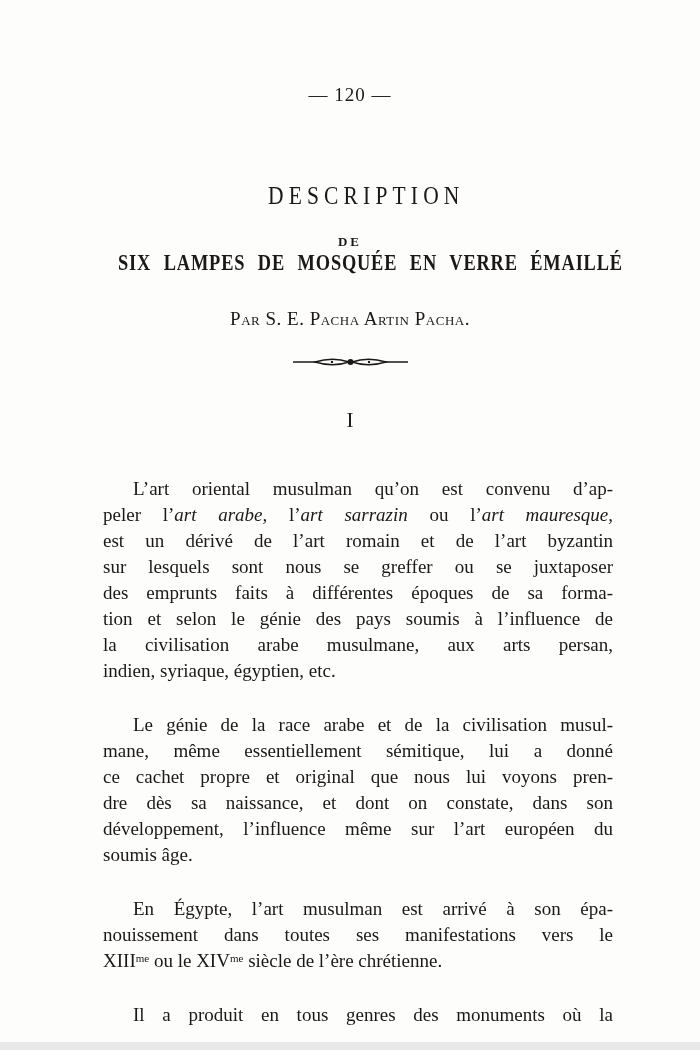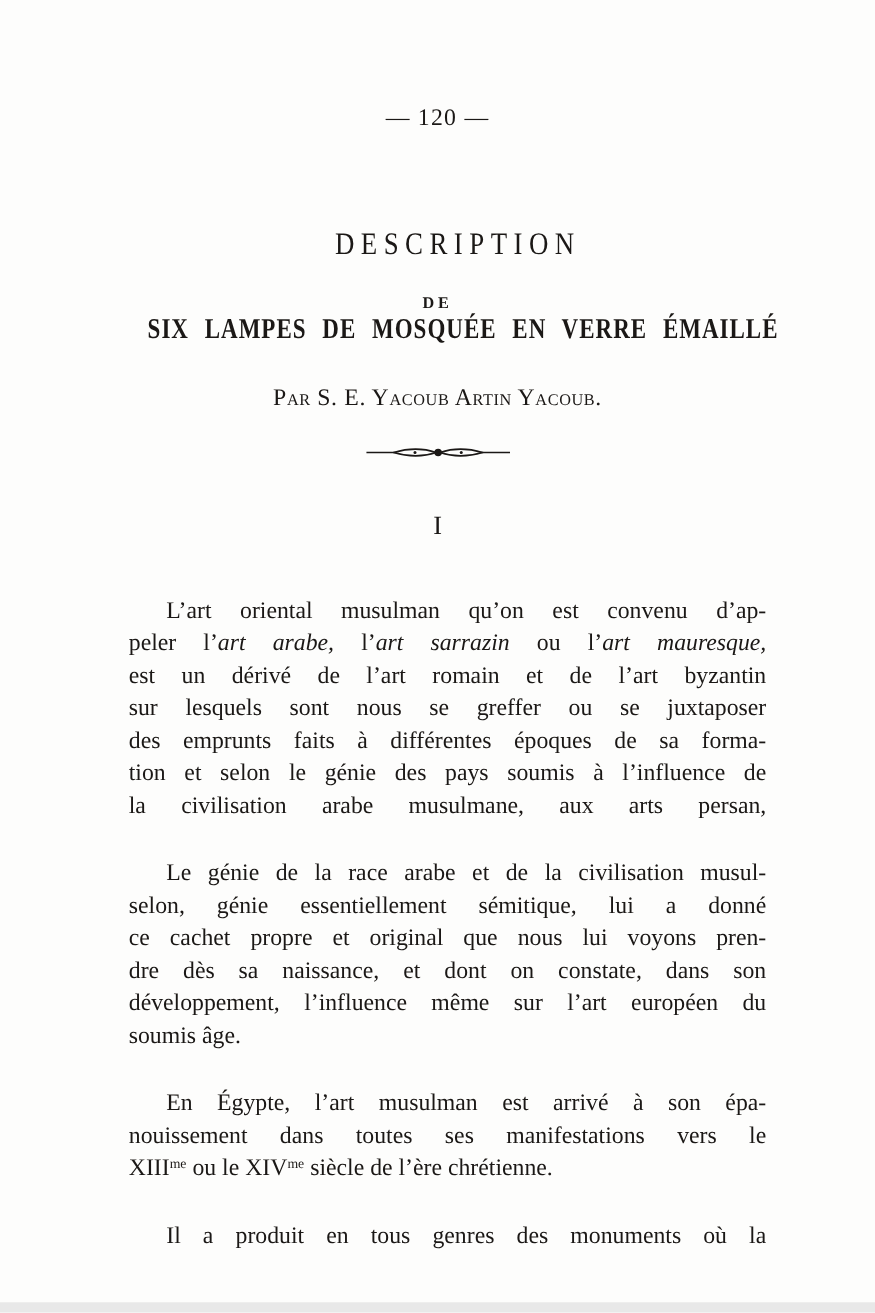--- a/index.html
+++ b/index.html
@@ -100,21 +100,21 @@
   <div class="centered main-title">
     <span class="squeeze">DESCRIPTION</span>
   </div>
 
   <div class="centered title-connector">DE</div>
 
   <div class="centered subtitle">
     <span class="squeeze">SIX LAMPES DE MOSQUÉE EN VERRE ÉMAILLÉ</span>
   </div>
 
-  <div class="centered byline">Par S. E. Yacoub Artin Yacoub.</div>
+  <div class="centered byline">Par S. E. Pacha Artin Pacha.</div>
 
   <div class="centered divider">
     <svg width="115" height="14" viewBox="0 0 115 14" aria-hidden="true">
       <line x1="0" y1="7" x2="115" y2="7" stroke="#1b1816" stroke-width="1.3"></line>
       <path d="M22,7 Q40,1.5 56,7 Q40,12.5 22,7 Z" fill="#fdfdfc" stroke="#1b1816" stroke-width="1.4"></path>
       <path d="M59,7 Q75,1.5 93,7 Q75,12.5 59,7 Z" fill="#fdfdfc" stroke="#1b1816" stroke-width="1.4"></path>
       <circle cx="57.5" cy="7" r="3" fill="#1b1816"></circle>
       <circle cx="39" cy="7" r="1.2" fill="#1b1816"></circle>
       <circle cx="76" cy="7" r="1.2" fill="#1b1816"></circle>
     </svg>
@@ -124,24 +124,25 @@
 
   <main class="body-text">
       <div class="paragraph">
         <div class="line indent"><span>L’art oriental musulman qu’on est convenu d’ap-</span></div>
         <div class="line"><span>peler l’</span><em>art arabe,</em><span> l’</span><em>art sarrazin</em><span> ou l’</span><em>art mauresque,</em></div>
         <div class="line"><span>est un dérivé de l’art romain et de l’art byzantin</span></div>
         <div class="line"><span>sur lesquels sont nous se greffer ou se juxtaposer</span></div>
         <div class="line"><span>des emprunts faits à différentes époques de sa forma-</span></div>
         <div class="line"><span>tion et selon le génie des pays soumis à l’influence de</span></div>
         <div class="line"><span>la civilisation arabe musulmane, aux arts persan,</span></div>
+        <div class="line last"><span>indien, syriaque, égyptien, etc.</span></div>
       </div>
       <div class="paragraph">
         <div class="line indent"><span>Le génie de la race arabe et de la civilisation musul-</span></div>
-        <div class="line"><span>selon, génie essentiellement sémitique, lui a donné</span></div>
+        <div class="line"><span>mane, même essentiellement sémitique, lui a donné</span></div>
         <div class="line"><span>ce cachet propre et original que nous lui voyons pren-</span></div>
         <div class="line"><span>dre dès sa naissance, et dont on constate, dans son</span></div>
         <div class="line"><span>développement, l’influence même sur l’art européen du</span></div>
         <div class="line last"><span>soumis âge.</span></div>
       </div>
       <div class="paragraph">
         <div class="line indent"><span>En Égypte, l’art musulman est arrivé à son épa-</span></div>
         <div class="line"><span>nouissement dans toutes ses manifestations vers le</span></div>
         <div class="line last"><span>XIII</span><sup>me</sup><span> ou le XIV</span><sup>me</sup><span> siècle de l’ère chrétienne.</span></div>
       </div>

